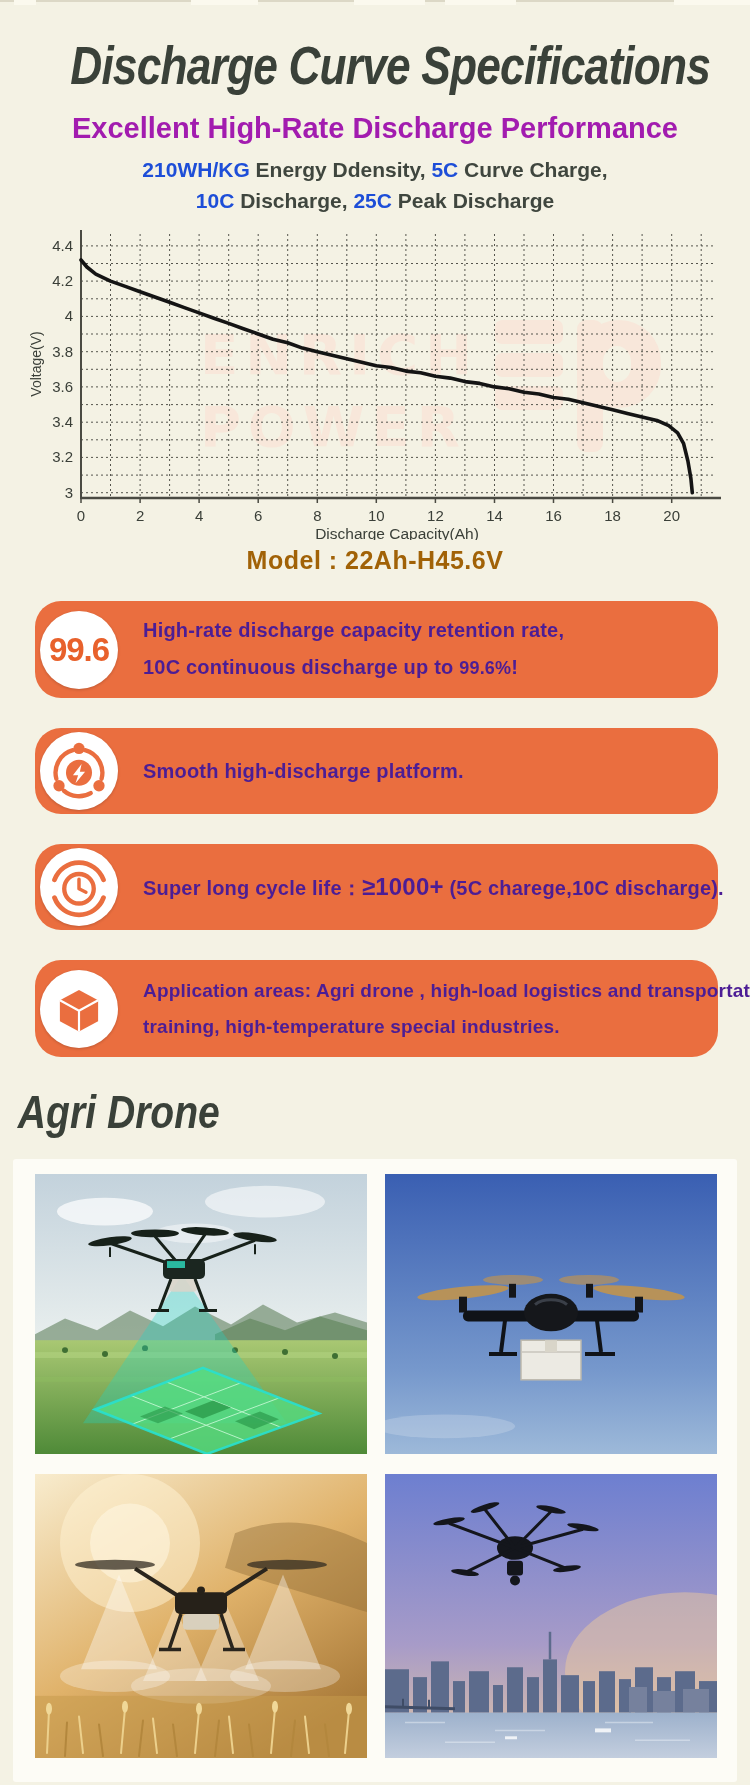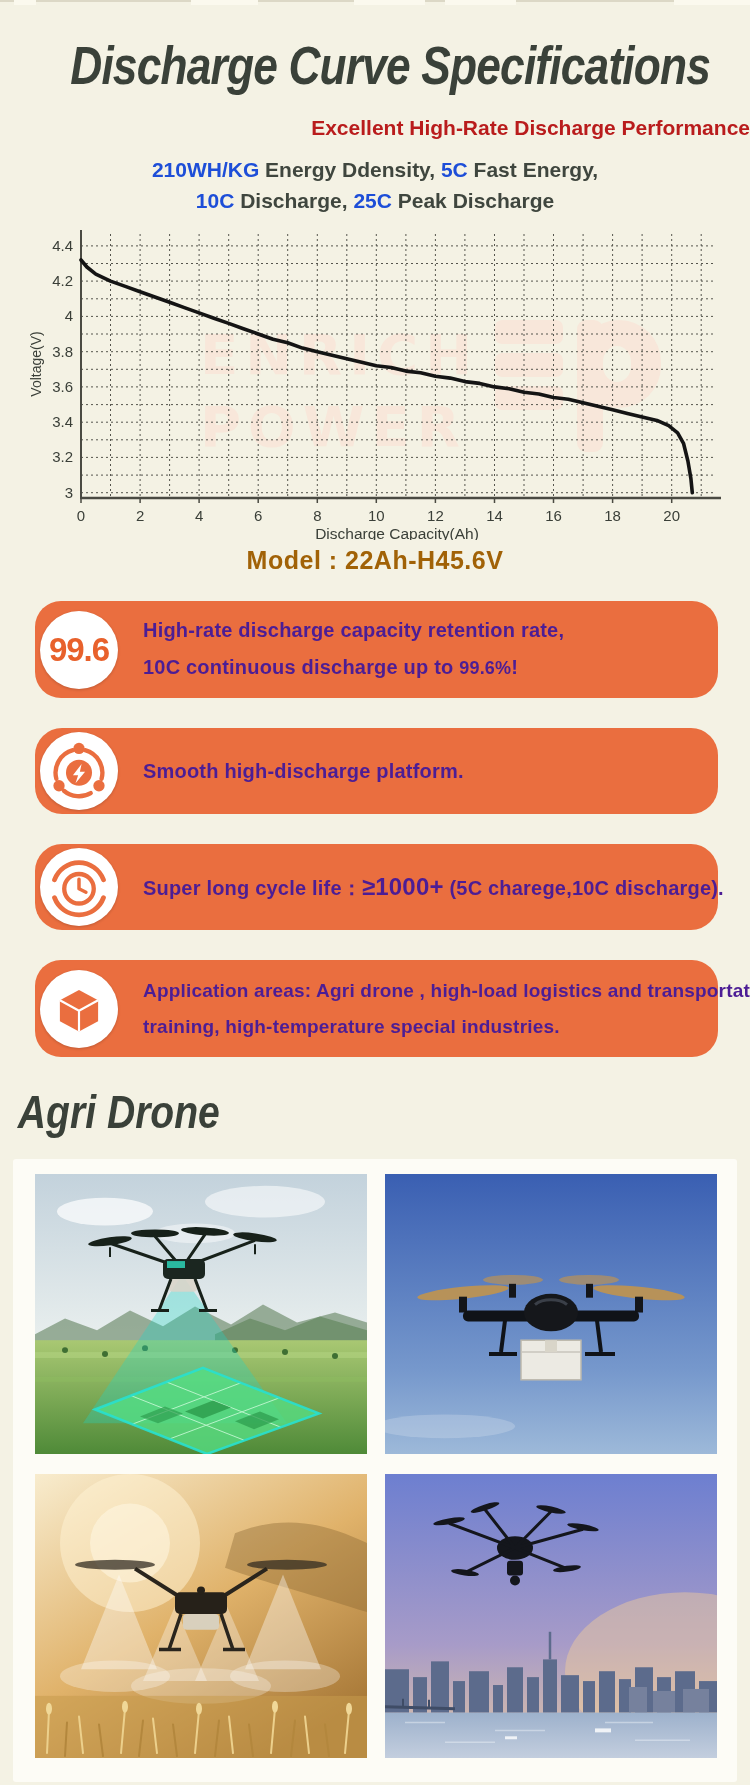--- a/index.html
+++ b/index.html
@@ -10,34 +10,34 @@
     color:#3a4139;
   }
   .top-edge{position:absolute;top:0;left:0;width:750px;height:2px;background:#dcd8c6;}
   .top-strip{position:absolute;top:0;height:5px;background:#fbf9ee;}
   .title-wrap{margin-top:34px;text-align:center;}
   .big-title{
     display:inline-block;font-size:54px;line-height:62px;font-weight:bold;font-style:italic;
     transform:scaleX(.82);transform-origin:center;white-space:nowrap;color:#39402f;
     color:#3a4139;letter-spacing:-1px;
   }
-  .subtitle{margin-top:14px;text-align:right;font-size:21px;line-height:36px;font-weight:bold;color:#b91c1c;}
+  .subtitle{margin-top:14px;text-align:center;font-size:29px;line-height:36px;font-weight:bold;color:#a21caf;}
   .tagline{margin-top:8px;text-align:center;font-size:21px;line-height:31px;font-weight:bold;color:#3f463e;}
   .tagline .acc{color:#1d4ed8;}
   .chart-wrap{margin-top:6px;text-align:center;}
   .model-line{margin-top:2px;text-align:center;font-size:25px;font-weight:bold;color:#a16207;letter-spacing:.5px;}
   .banners{margin-top:26px;}
   .banner{
     position:relative;margin:0 32px 30px 35px;width:683px;box-sizing:border-box;
     background:#ea6e3f;border-radius:26px;
     display:flex;flex-direction:column;justify-content:center;
     padding-left:108px;padding-right:14px;
   }
   .banner.h-tall{height:97px;}
-  .banner.h-std{height:86px;border-radius:27px;}
+  .banner.h-std{height:86px;}
   .banner-icon{
     position:absolute;left:5px;top:50%;transform:translateY(-50%);
     width:78px;height:78px;border-radius:50%;background:#fff;
     display:flex;align-items:center;justify-content:center;
     box-shadow:0 1px 3px rgba(0,0,0,.18);
   }
   .banner-icon svg{display:block;}
   .badge-num{font-size:33px;font-weight:bold;color:#e8612c;letter-spacing:-1px;}
   .b-line{color:#4c1d95;font-size:20px;line-height:37px;font-weight:bold;letter-spacing:.2px;white-space:nowrap;}
   .b-line.sm{font-size:19px;line-height:36px;}
@@ -69,21 +69,21 @@
 </div>
 
 <div class="title-wrap">
   <div class="big-title">Discharge Curve Specifications</div>
 </div>
 
 <div class="subtitle">Excellent High-Rate Discharge Performance</div>
 
 <div class="tagline">
   <div>
-    <span class="acc">210WH/KG</span><span> Energy Ddensity, </span><span class="acc">5C</span><span> Fast Energy,</span>
+    <span class="acc">210WH/KG</span><span> Energy Ddensity, </span><span class="acc">5C</span><span> Curve Charge,</span>
   </div>
   <div>
     <span class="acc">10C</span><span> Discharge, </span><span class="acc">25C</span><span> Peak Discharge</span>
   </div>
 </div>
 
 <div class="chart-wrap">
   <svg id="curve-svg" width="700" height="318" viewBox="0 0 700 318">
       <g fill="#f8e7da" font-family="&quot;DejaVu Sans&quot;, sans-serif" font-weight="bold">
         <text x="175" y="152" font-size="56" letter-spacing="7">ENRICH</text>

